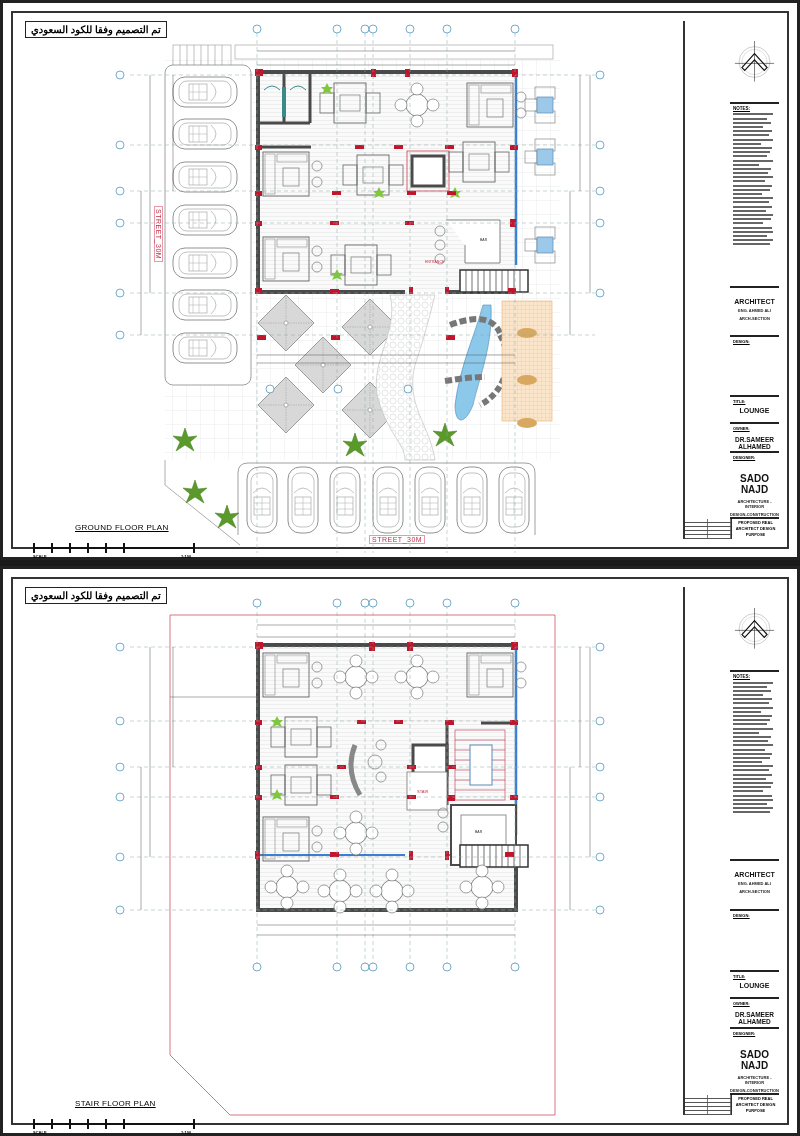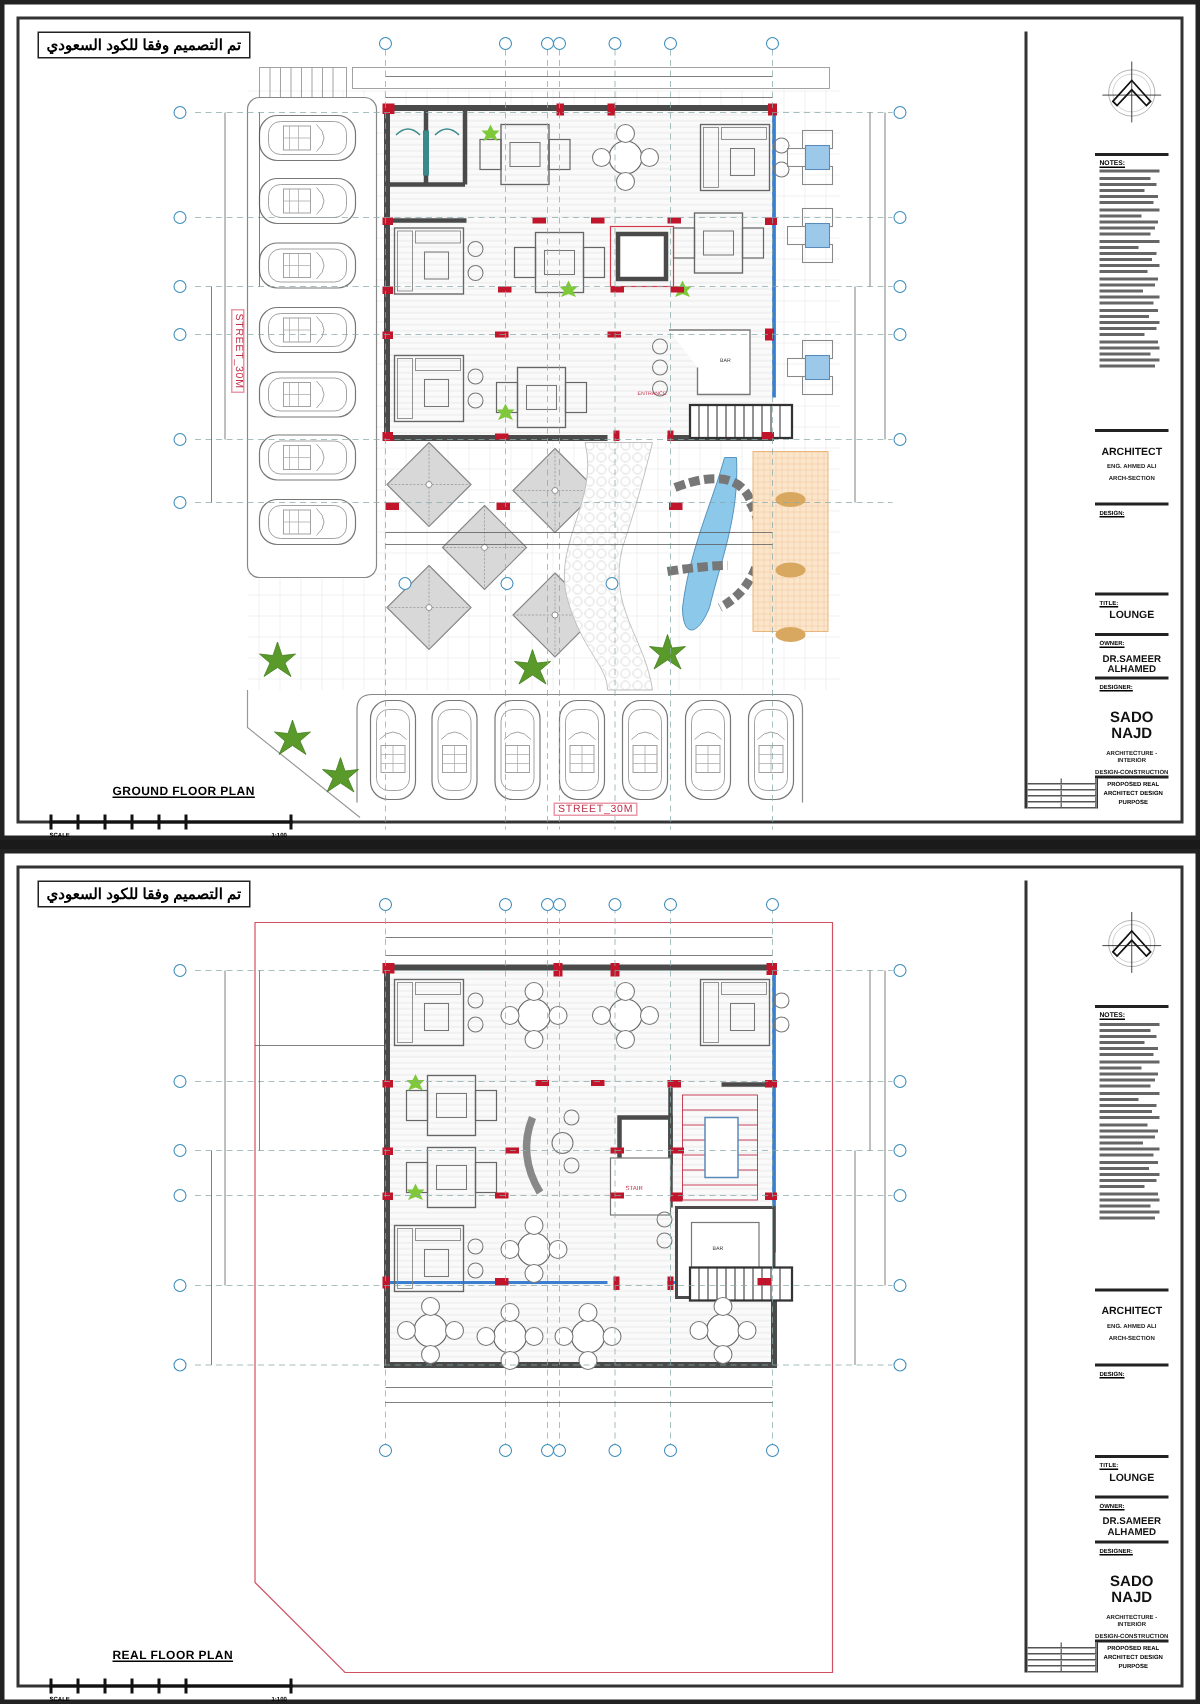--- a/index.html
+++ b/index.html
@@ -2,21 +2,21 @@
 <html><head>
 <meta charset="utf-8">
 <style>
   * { box-sizing: border-box; margin: 0; padding: 0; }
   body { width: 800px; height: 1136px; background: #1a1a1a; font-family: "Liberation Sans", sans-serif; overflow: hidden; position: relative; }
   .sheet { position: absolute; left: 0; width: 800px; background: #fff; border: 3px solid #222; }
   .sheet.s1 { top: 0; height: 560px; }
   .sheet.s2 { top: 566px; height: 570px; }
   .inner { position: absolute; left: 8px; top: 8px; right: 8px; bottom: 8px; border: 2px solid #333; }
   .code-note { position: absolute; left: 12px; top: 8px; border: 1.5px solid #222; padding: 2px 5px; font-size: 10px; font-weight: bold; direction: rtl; background: #fff; z-index: 3; }
-  .plan-title { position: absolute; font-size: 8px; font-weight: bold; text-decoration: underline; letter-spacing: 0.3px; z-index: 3; }
+  .plan-title { position: absolute; font-size: 8px; font-weight: normal; text-decoration: underline; letter-spacing: 0.3px; z-index: 3; }
   .scale-bar { position: absolute; height: 10px; z-index: 3; }
   .scale-bar .line { position:absolute; left:0; right:0; top:4px; height:2px; background:#111; }
   .scale-bar .tick { position:absolute; top:0; width:2px; height:10px; background:#111; }
   .scale-lbl { position:absolute; font-size:4px; font-weight:bold; top:11px; }
   .svgwrap { position: absolute; left: 0; top: 0; }
   .street { position: absolute; font-size: 7px; color: #c0304a; border: 1px solid #e89aa8; padding: 0 2px; background:#fff; letter-spacing: 0.5px; z-index: 3; }
   .street.vert { transform: rotate(90deg); transform-origin: left top; }
   
   .tb { position: absolute; right: 8px; top: 8px; width: 96px; bottom: 8px; border-left: 2px solid #333; display: flex; flex-direction: column; }
   .tb .sec { border-bottom: 2px solid #222; position: relative; margin-left: 45px; }
@@ -514,21 +514,21 @@
           <circle cx="595" cy="792" r="4"></circle>
           <circle cx="595" cy="852" r="4"></circle>
           <circle cx="595" cy="905" r="4"></circle>
       </g>
       <g stroke="#555" stroke-width="0.5">
         <path d="M252 620H510M252 632H510M252 920H510M252 930H510"></path>
         <path d="M145 642V852M168 642V762M136 762V905M575 642V762M585 642V852M565 762V905M165 692H253"></path>
       </g>
     </svg>
 
-    <div class="plan-title" style="left:62px; top:520px;">REAL FLOOR PLAN</div>
+    <div class="plan-title" style="left:62px; top:520px;">STAIR FLOOR PLAN</div>
     <div class="scale-bar" style="left:20px; top:540px; width:162px;">
       <div class="line"></div>
       <div class="tick" style="left:0"></div>
         <div class="tick" style="left:18px"></div>
         <div class="tick" style="left:36px"></div>
         <div class="tick" style="left:54px"></div>
         <div class="tick" style="left:72px"></div>
         <div class="tick" style="left:90px"></div>
         <div class="tick" style="left:160px"></div>
       <span class="scale-lbl" style="left:0">SCALE</span>

